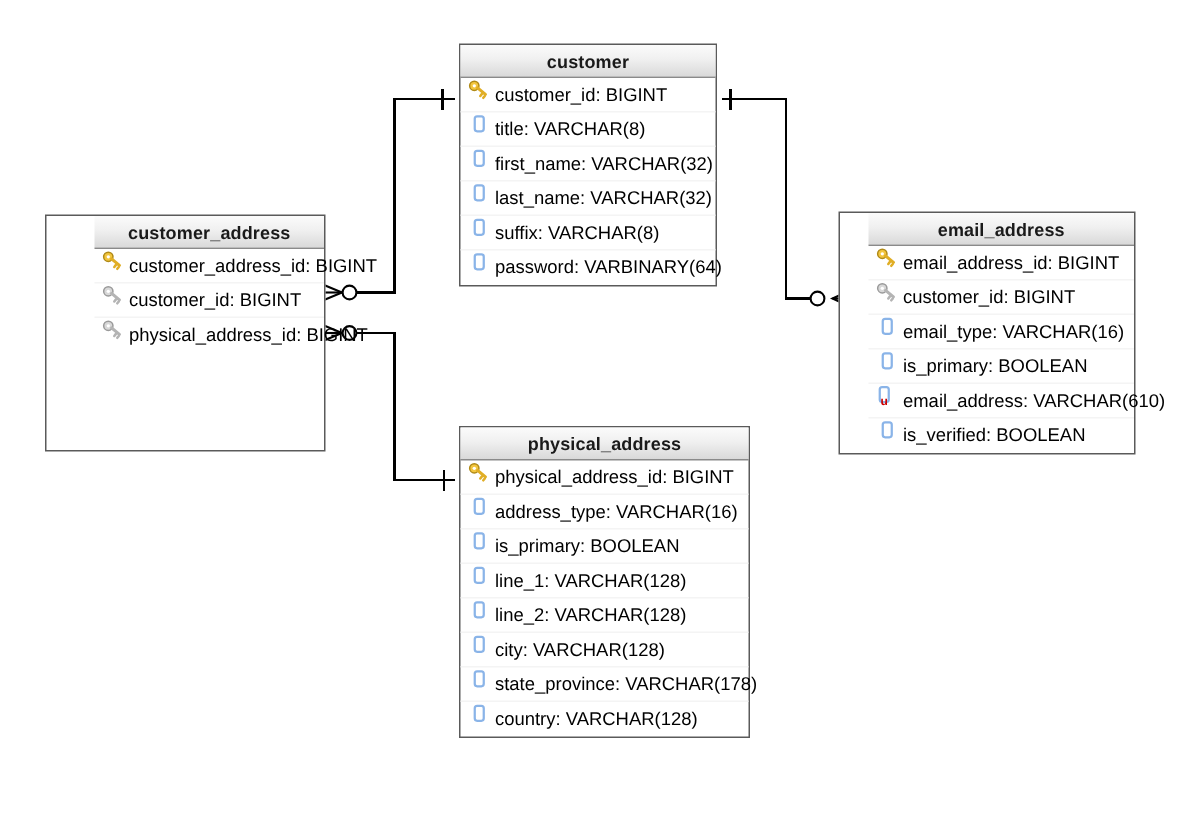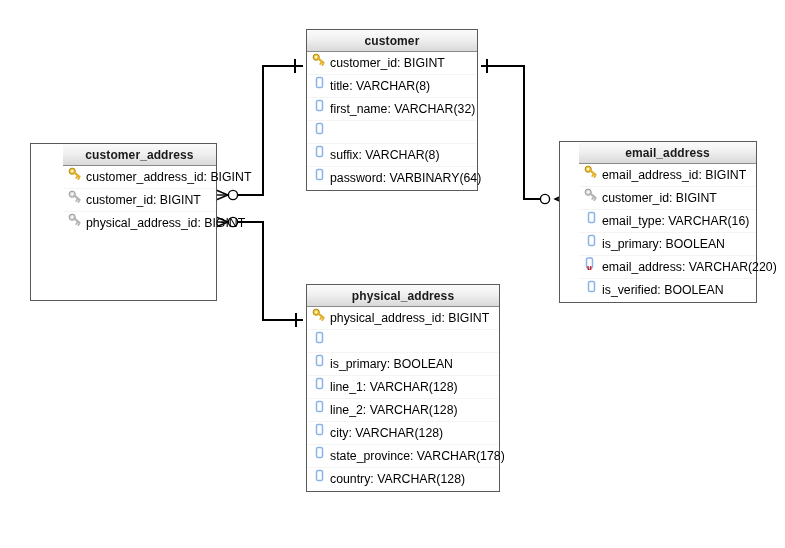--- a/index.html
+++ b/index.html
@@ -154,20 +154,21 @@
         </span>
         <span class="label">first_name: VARCHAR(32)</span>
       </div>
 
       <div class="attr">
         <span class="ico">
           <svg width="15" height="15" viewBox="0 0 15 15">
             <rect x="4.5" y="2.5" width="6" height="10" rx="1.6" ry="1.6" fill="#ffffff" stroke="#8ab4e8" stroke-width="1.5"></rect>
           </svg>
         </span>
+        <span class="label">last_name: VARCHAR(32)</span>
       </div>
 
       <div class="attr">
         <span class="ico">
           <svg width="15" height="15" viewBox="0 0 15 15">
             <rect x="4.5" y="2.5" width="6" height="10" rx="1.6" ry="1.6" fill="#ffffff" stroke="#8ab4e8" stroke-width="1.5"></rect>
           </svg>
         </span>
         <span class="label">suffix: VARCHAR(8)</span>
       </div>
@@ -278,21 +279,21 @@
         <span class="label">is_primary: BOOLEAN</span>
       </div>
 
       <div class="attr">
         <span class="ico ico-u-wrap">
           <svg width="15" height="15" viewBox="0 0 15 15">
             <rect x="2.5" y="2.0" width="6" height="10" rx="1.6" ry="1.6" fill="#ffffff" stroke="#8ab4e8" stroke-width="1.5"></rect>
           </svg>
           <span class="u">u</span>
         </span>
-        <span class="label">email_address: VARCHAR(220)</span>
+        <span class="label">email_address: VARCHAR(610)</span>
       </div>
 
       <div class="attr">
         <span class="ico">
           <svg width="15" height="15" viewBox="0 0 15 15">
             <rect x="4.5" y="2.5" width="6" height="10" rx="1.6" ry="1.6" fill="#ffffff" stroke="#8ab4e8" stroke-width="1.5"></rect>
           </svg>
         </span>
         <span class="label">is_verified: BOOLEAN</span>
       </div>
@@ -316,20 +317,21 @@
         </span>
         <span class="label">physical_address_id: BIGINT</span>
       </div>
 
       <div class="attr">
         <span class="ico">
           <svg width="15" height="15" viewBox="0 0 15 15">
             <rect x="4.5" y="2.5" width="6" height="10" rx="1.6" ry="1.6" fill="#ffffff" stroke="#8ab4e8" stroke-width="1.5"></rect>
           </svg>
         </span>
+        <span class="label">address_type: VARCHAR(16)</span>
       </div>
 
       <div class="attr">
         <span class="ico">
           <svg width="15" height="15" viewBox="0 0 15 15">
             <rect x="4.5" y="2.5" width="6" height="10" rx="1.6" ry="1.6" fill="#ffffff" stroke="#8ab4e8" stroke-width="1.5"></rect>
           </svg>
         </span>
         <span class="label">is_primary: BOOLEAN</span>
       </div>

